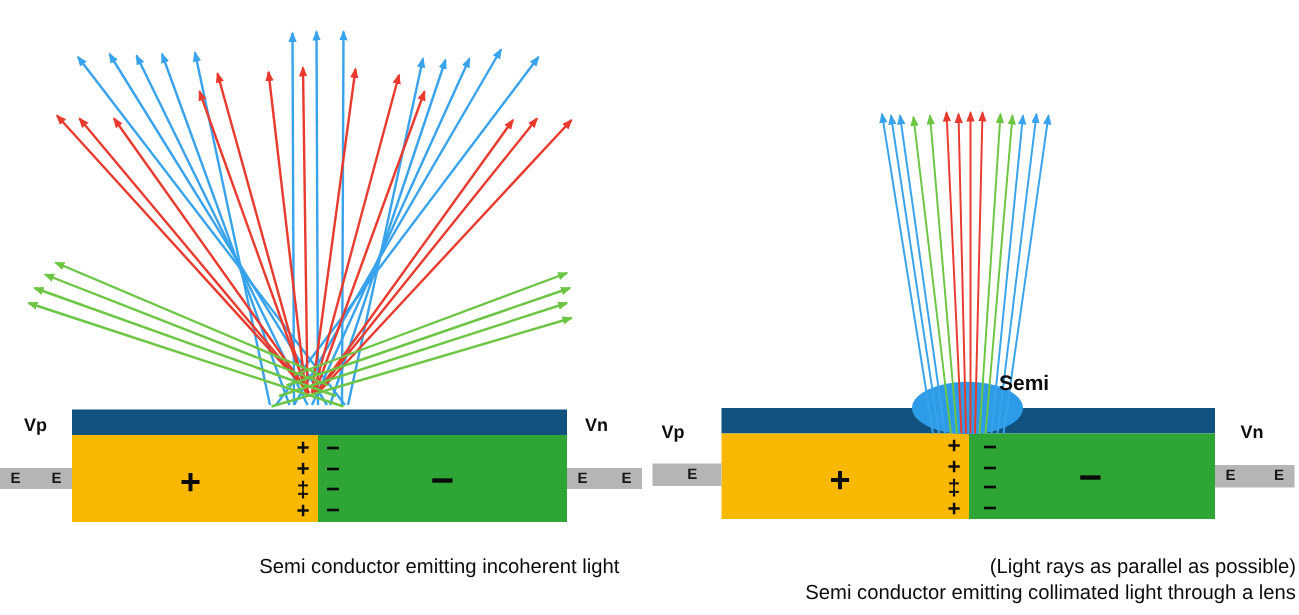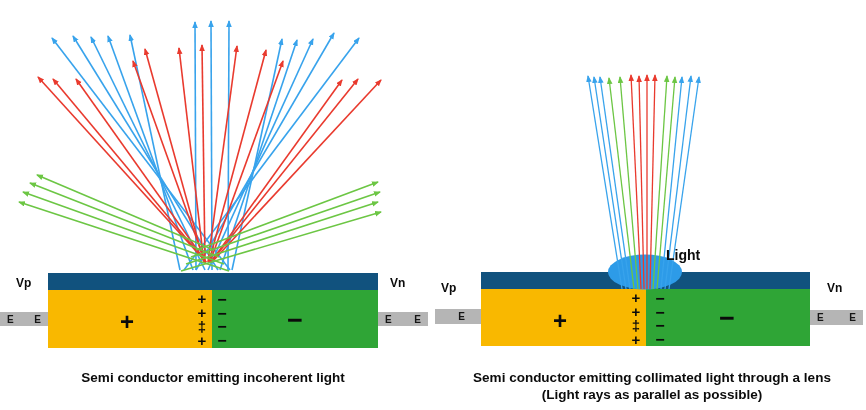--- a/index.html
+++ b/index.html
@@ -17,21 +17,21 @@
     justify-content:space-between;padding:0 7px;box-sizing:border-box;
     font-weight:bold;font-size:10px;color:#161616;letter-spacing:0;
   }
   .electrode.single{justify-content:center;padding-left:14px;}
   .vlabel{font-weight:bold;font-size:12px;color:#0b0b0b;}
   .bigsign{font-weight:bold;font-size:24px;color:#0b0b0b;line-height:1;}
   .jcol{display:flex;flex-direction:column;align-items:center;}
   .jcol span{display:block;font-weight:bold;color:#0b0b0b;line-height:14px;font-size:15px;}
   .jcol.minus span{font-size:16px;line-height:13.5px;}
   .caption{
-    text-align:center;font-weight:bold;font-size:13.5px;line-height:17px;color:#0b0b0b;
+    text-align:right;font-weight:normal;font-size:13.5px;line-height:17px;color:#0b0b0b;
   }
   .lens-label{font-weight:bold;font-size:14px;color:#0b0b0b;}
   
   svg.rays{position:absolute;left:0;top:0;pointer-events:none;}
   .ray{fill:none;}
   .ray.blue{stroke:#38A3EC;}
   .ray.red{stroke:#E93A2E;}
   .ray.green{stroke:#6CC644;}
   g[data-rays="0"] .ray{stroke-width:1.6px;}
   g[data-rays="1"] .ray{stroke-width:1.3px;}
@@ -102,22 +102,22 @@
 
   <div class="abs electrode single" style="left:435px;top:309px;width:46px;height:15px;">
       <span>E</span>
     </div>
   <div class="abs electrode" style="left:810px;top:310px;width:53px;height:15px;">
       <span>E</span>
       <span>E</span>
     </div>
 
   <div class="abs caption" style="left:440px;top:369px;width:424px;">
+    <div>(Light rays as parallel as possible)</div>
     <div>Semi conductor emitting collimated light through a lens</div>
-    <div>(Light rays as parallel as possible)</div>
   </div>
 
   <svg class="rays" width="866" height="410" viewBox="0 0 866 410">
     <defs>
       <marker id="arrow-blue" markerUnits="userSpaceOnUse" markerWidth="9" markerHeight="7" refX="6" refY="2.8" orient="auto">
         <path d="M0,0 L7,2.8 L0,5.6 Z" fill="#38A3EC"></path>
       </marker>
       <marker id="arrow-red" markerUnits="userSpaceOnUse" markerWidth="9" markerHeight="7" refX="6" refY="2.8" orient="auto">
         <path d="M0,0 L7,2.8 L0,5.6 Z" fill="#E93A2E"></path>
       </marker>
@@ -173,14 +173,14 @@
         <line x1="638" y1="289" x2="620" y2="77" class="ray green" marker-end="url(#arrow-green)"></line>
         <line x1="653" y1="289" x2="667" y2="76" class="ray green" marker-end="url(#arrow-green)"></line>
         <line x1="657" y1="289" x2="675" y2="77" class="ray green" marker-end="url(#arrow-green)"></line>
         <line x1="641" y1="289" x2="631" y2="75" class="ray red" marker-end="url(#arrow-red)"></line>
         <line x1="644" y1="289" x2="639" y2="76" class="ray red" marker-end="url(#arrow-red)"></line>
         <line x1="647" y1="289" x2="647" y2="75" class="ray red" marker-end="url(#arrow-red)"></line>
         <line x1="650" y1="289" x2="655" y2="75" class="ray red" marker-end="url(#arrow-red)"></line>
       </g>
   </svg>
 
-  <div class="abs lens-label" style="left:666px;top:247px;">Light</div>
+  <div class="abs lens-label" style="left:666px;top:247px;">Semi</div>
 </div>
 
 </body></html>

